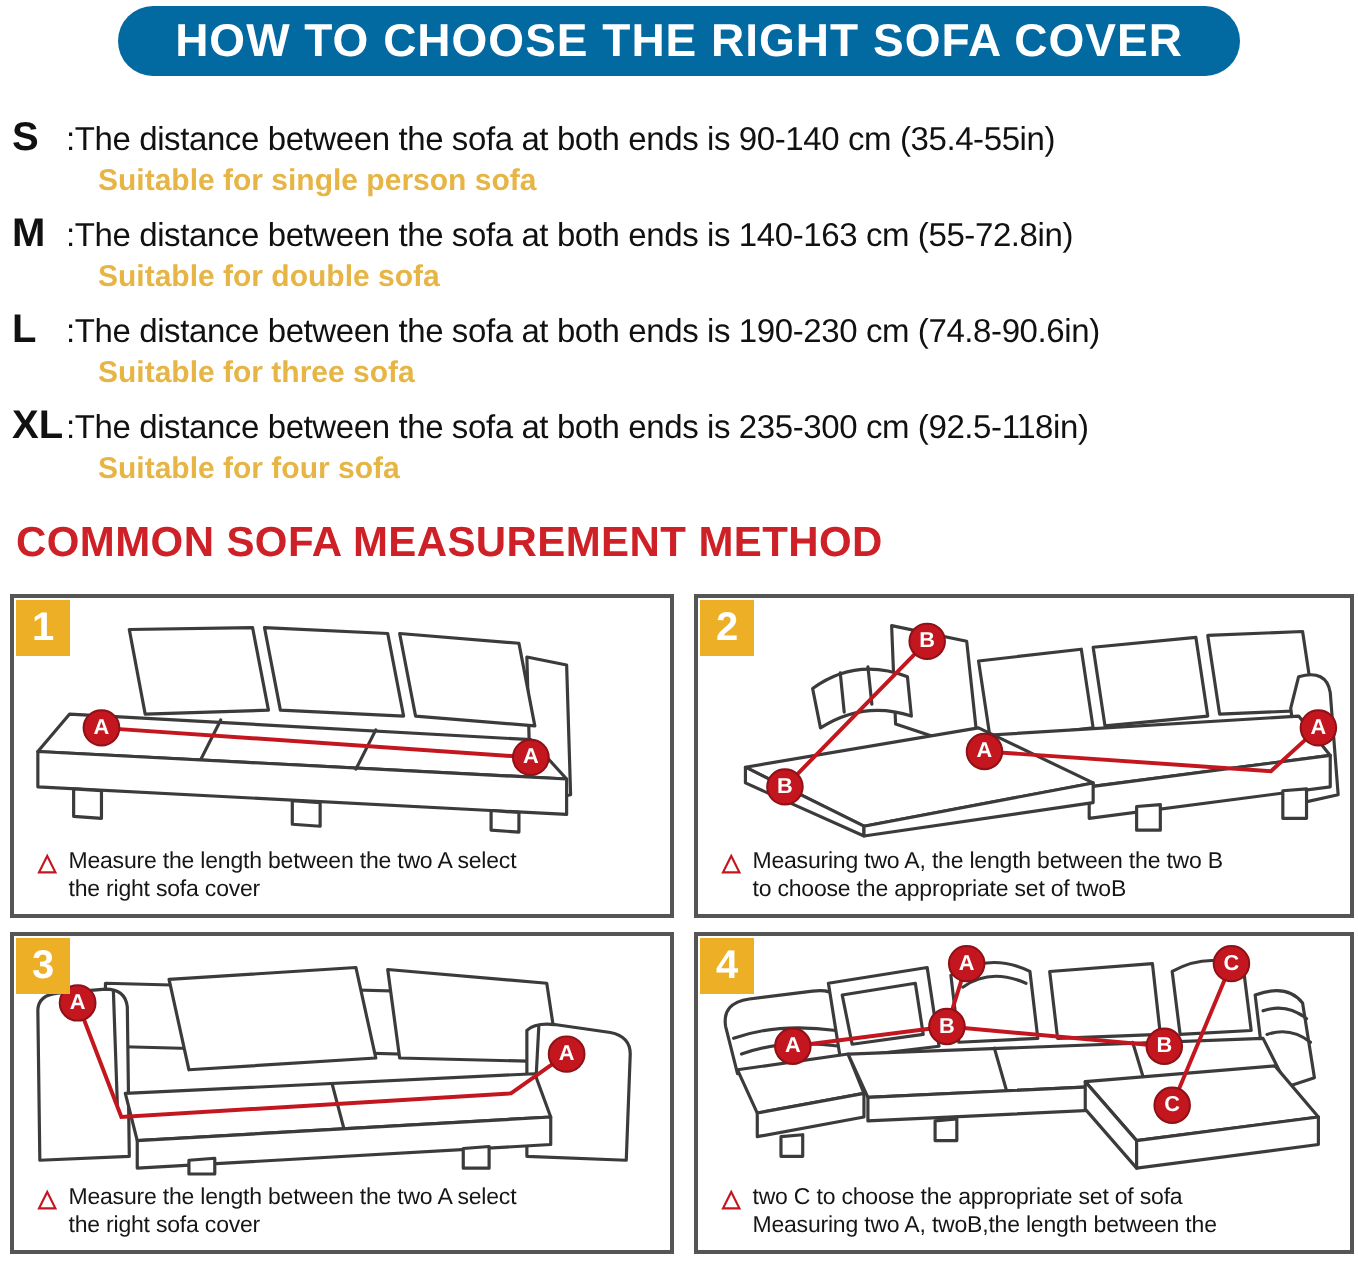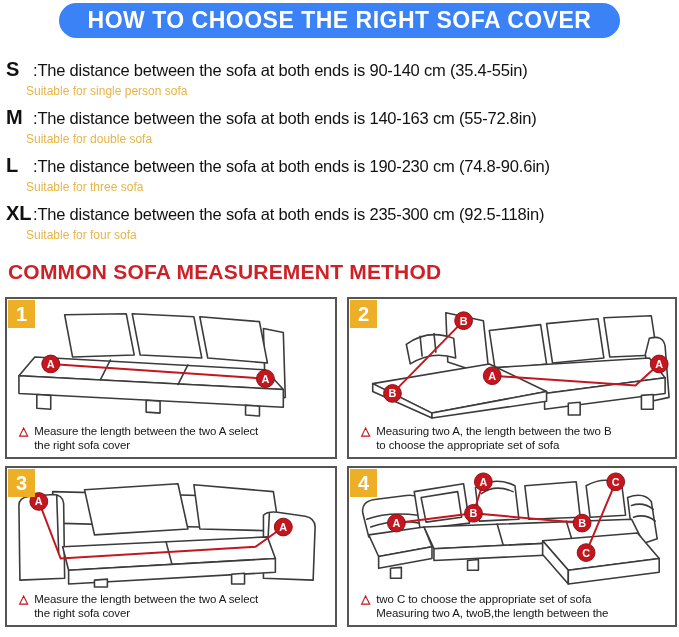--- a/index.html
+++ b/index.html
@@ -2,34 +2,34 @@
 <html><head>
 <meta charset="utf-8">
 <style>
   html,body{margin:0;padding:0;}
   body{
     width:679px;height:637px;background:#ffffff;overflow:hidden;
     font-family:"Liberation Sans",sans-serif;color:#1a1a1a;
   }
   .banner{
     width:561px;height:35px;margin:3px auto 0 auto;
-    background:#3b82f6;border-radius:18px;
+    background:#0369a1;border-radius:18px;
     display:flex;align-items:center;justify-content:center;
   }
   .banner span{
     color:#ffffff;font-size:23px;font-weight:700;letter-spacing:.5px;white-space:nowrap;
   }
   .size-guide{margin:20px 0 0 6px;}
   .size-row{margin-bottom:5px;}
   .size-line1{display:flex;align-items:baseline;}
   .size-label{
     display:inline-block;min-width:27px;font-size:20px;font-weight:700;color:#111;line-height:22px;
   }
   .size-desc{font-size:16.5px;font-weight:400;color:#111;line-height:22px;letter-spacing:-.2px;white-space:nowrap;}
-  .suitable{margin-left:20px;font-size:12px;font-weight:400;color:#E6B545;line-height:20px;}
+  .suitable{margin-left:43px;font-size:15px;font-weight:700;color:#E6B545;line-height:20px;}
   .section-heading{
     margin:15px 0 13px 8px;font-size:21px;font-weight:700;color:#CE2127;letter-spacing:.2px;
   }
   .panel-grid{
     margin-left:5px;display:grid;grid-template-columns:332px 330px;grid-template-rows:162px 161px;
     column-gap:10px;row-gap:7px;
   }
   .panel{
     position:relative;background:#ffffff;border:2px solid #555;box-sizing:border-box;
   }
@@ -165,21 +165,21 @@
         </g>
         <g class="marker">
           <circle cx="314" cy="64" r="9"></circle>
             <text x="314" y="64">A</text>
         </g>
       </svg>
       <div class="caption">
         <span class="tri">△</span>
         <div class="cap-text">
           <div>Measuring two A, the length between the two B</div>
-          <div>to choose the appropriate set of sofa</div>
+          <div>to choose the appropriate set of twoB</div>
         </div>
       </div>
     </div>
 
     <div class="panel">
       <div class="badge">3</div>
       <svg viewBox="0 0 330 120" preserveAspectRatio="none">
         <g class="sofa">
           <path d="M46 22 L268 28 L268 60 L46 54 Z"></path>
           <path d="M78 20 L172 14 L182 60 L88 66 Z"></path>

